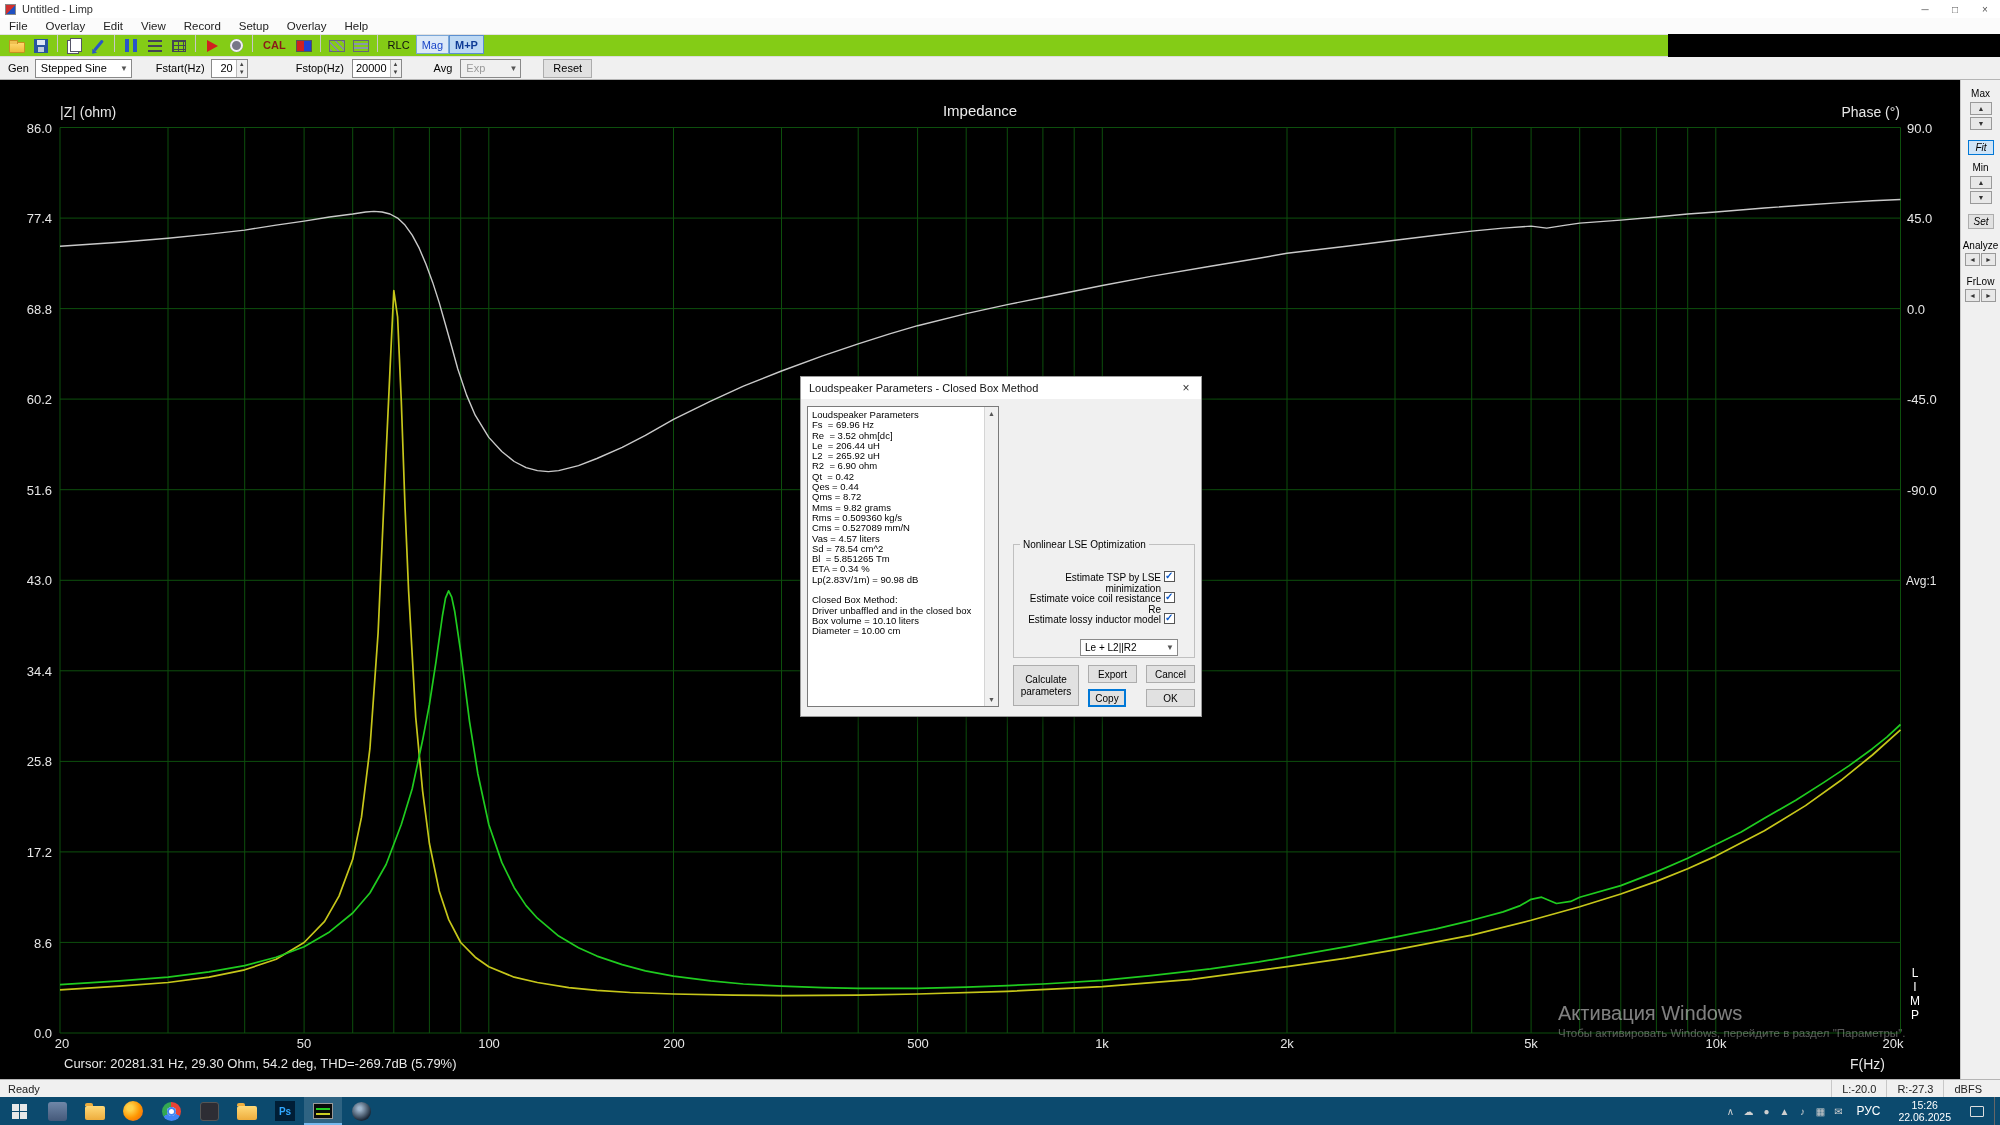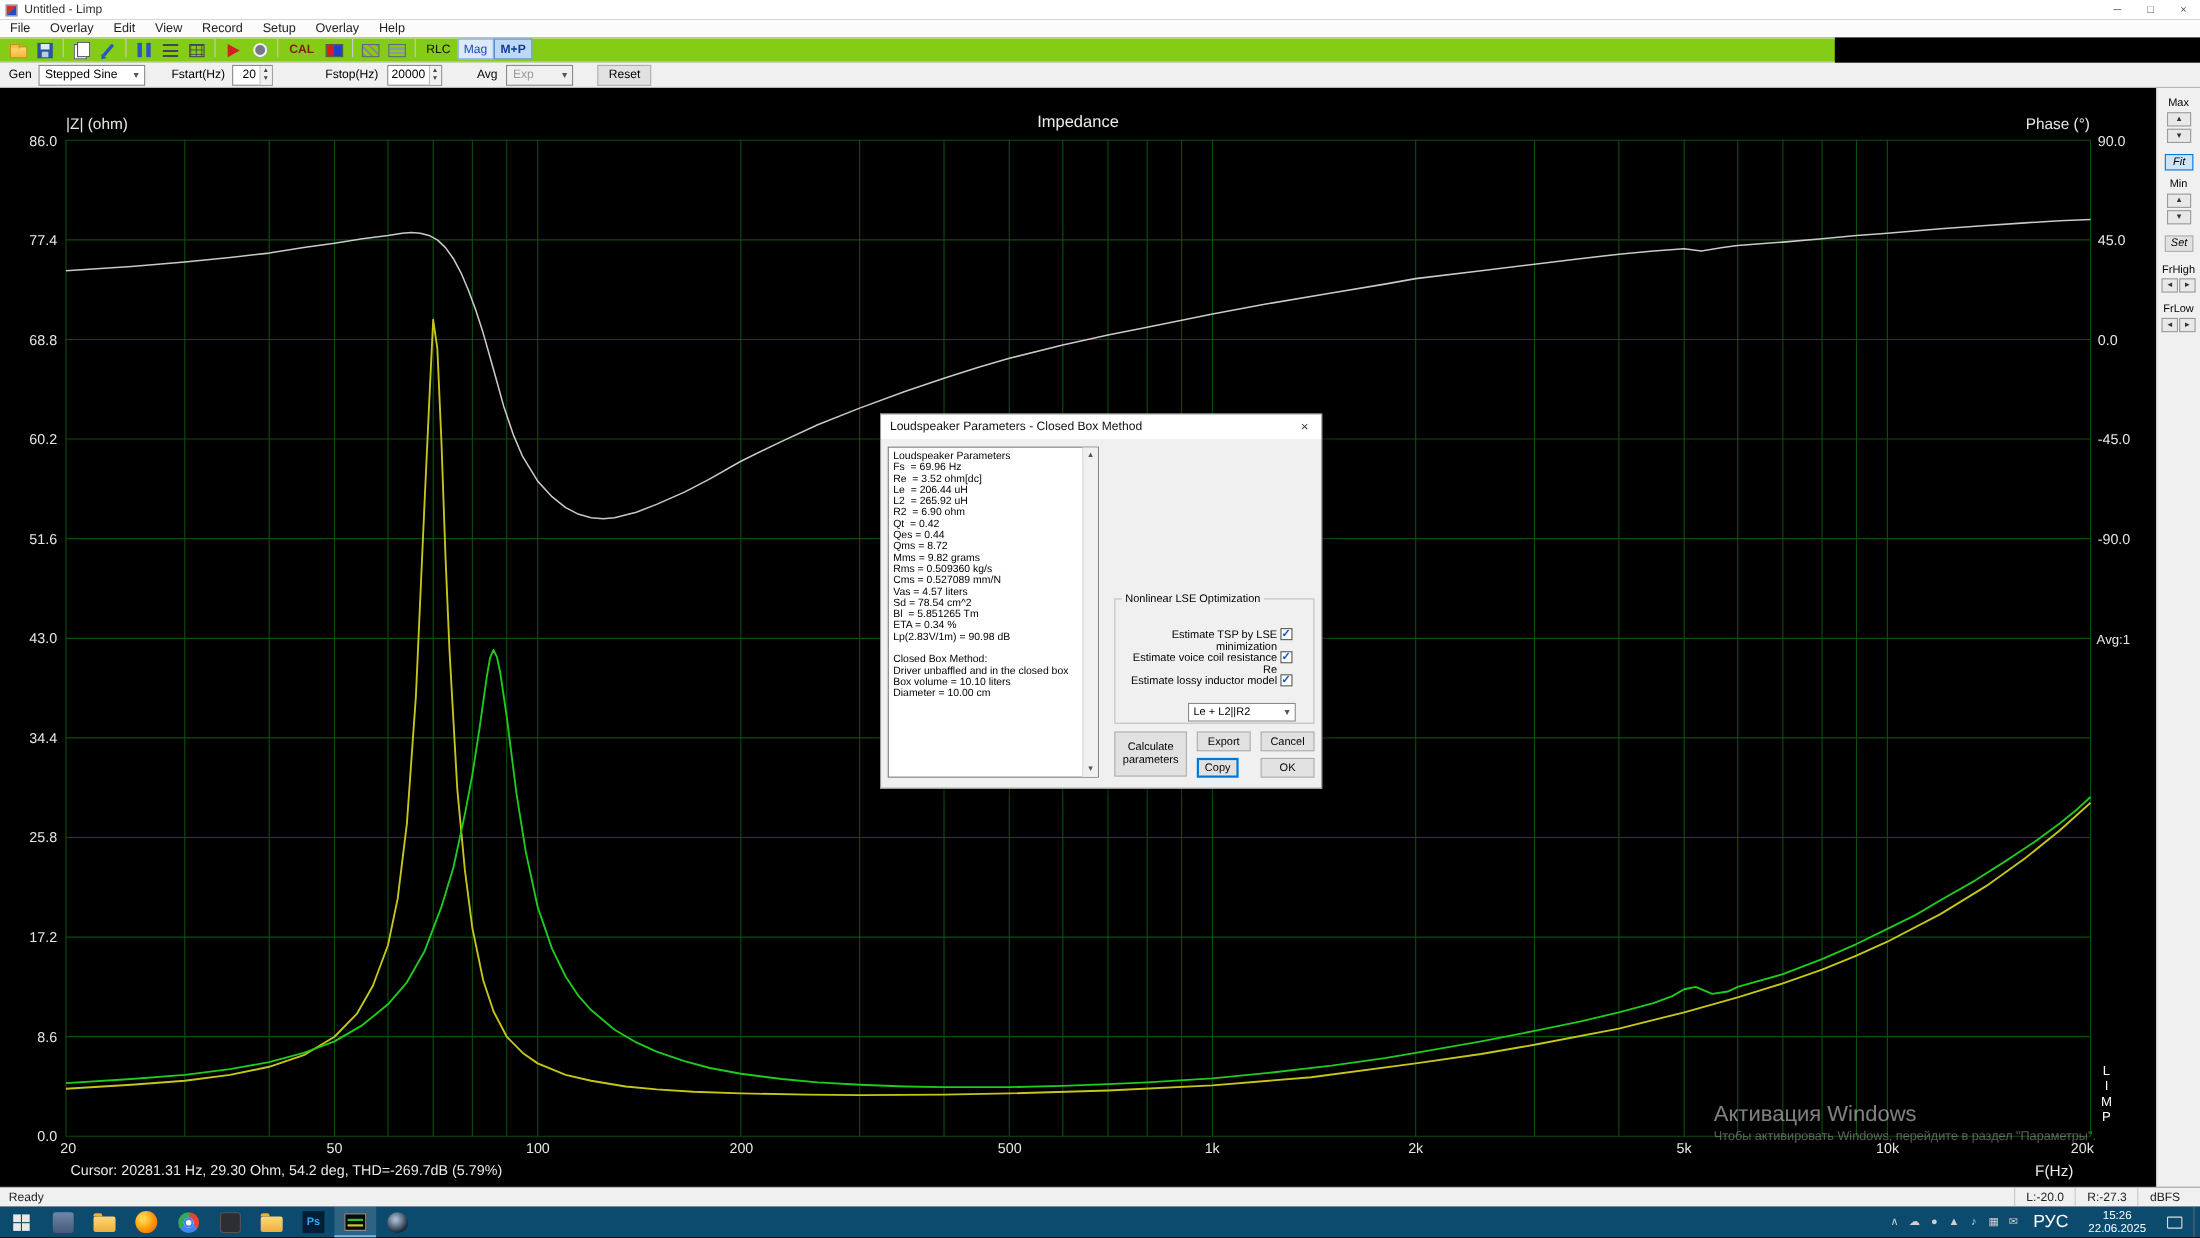--- a/index.html
+++ b/index.html
@@ -125,21 +125,21 @@
   .tk-ch { width:19px; height:19px; border-radius:50%; background:conic-gradient(#ea4335 0 33%,#4285f4 33% 66%,#34a853 66% 100%); position:relative; }
   .tk-ch::after { content:""; position:absolute; left:5px; top:5px; width:9px; height:9px; border-radius:50%; background:#fff; box-shadow:inset 0 0 0 2px #4285f4; }
   .tk-dark { width:19px; height:19px; background:#2d2d34; border:1px solid #555; border-radius:3px; }
   .tk-ps { width:20px; height:20px; background:#001e36; color:#31a8ff; font-size:10px; font-weight:bold; display:flex; align-items:center; justify-content:center; }
   .tk-limp { width:20px; height:16px; background:#0a0a0a; border:1px solid #999; position:relative; }
   .tk-limp::before { content:""; position:absolute; left:2px; top:4px; width:14px; height:2px; background:#22cc22; }
   .tk-limp::after { content:""; position:absolute; left:2px; top:9px; width:14px; height:2px; background:#cccc22; }
   .tk-steam { width:19px; height:19px; border-radius:50%; background:radial-gradient(circle at 40% 35%,#9fb6cd 10%,#1b2838 70%); }
   .tray { margin-left:auto; display:flex; align-items:center; height:28px; }
   .tray-ic { width:18px; height:28px; display:flex; align-items:center; justify-content:center; color:#cfcfcf; font-size:10px; }
-  .lang { color:#fff; font-size:16px; padding:0 9px; }
+  .lang { color:#fff; font-size:12px; padding:0 9px; }
   .clock { color:#fff; font-size:10.5px; line-height:12px; text-align:center; padding:0 9px; }
   .action-btn { width:34px; height:28px; display:flex; align-items:center; justify-content:center; }
   .action-ic { width:14px; height:11px; border:1px solid #ddd; border-radius:1px; }
   .show-desk { width:6px; height:28px; border-left:1px solid #666; }
 </style>
 </head>
 <body>
 
 <div>
 
@@ -359,21 +359,21 @@
 
   <div class="right-strip">
     <div class="rp-lbl" style="top:8px">Max</div>
     <div class="rp-spin" style="top:22px">▲</div>
     <div class="rp-spin" style="top:37px">▼</div>
     <div class="rp-btn fit" style="top:60px">Fit</div>
     <div class="rp-lbl" style="top:82px">Min</div>
     <div class="rp-spin" style="top:96px">▲</div>
     <div class="rp-spin" style="top:111px">▼</div>
     <div class="rp-btn" style="top:134px">Set</div>
-    <div class="rp-lbl" style="top:160px">FrHigh</div>
+    <div class="rp-lbl" style="top:160px">Analyze</div>
     <div class="rp-h" style="top:173px">
       <div>◄</div>
       <div>►</div>
     </div>
     <div class="rp-lbl" style="top:196px">FrLow</div>
     <div class="rp-h" style="top:209px">
       <div>◄</div>
       <div>►</div>
     </div>
   </div>

